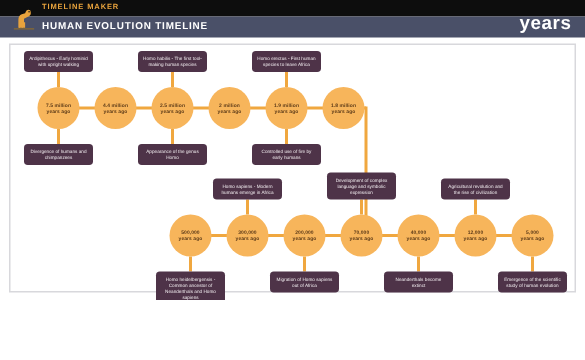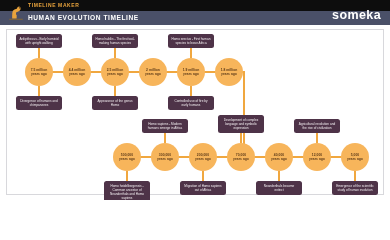--- a/index.html
+++ b/index.html
@@ -87,21 +87,21 @@
 
   <svg class="giraffe-icon" viewBox="0 0 24 24">
     <path d="M7 20 L7 13 Q7 9 10 8 L13 7 Q14 4 16 4 Q18 4 18 6 L18 8 Q17 10 15 10.5 L12 12 L12 20 Z" fill="#e8a33d"></path>
     <circle cx="16.5" cy="5.8" r="0.7" fill="#0d0d0d"></circle>
     <path d="M8 20 L8 15 M10.5 20 L10.5 15 M12.5 20 L12.5 15" stroke="#e8a33d" stroke-width="1" fill="none"></path>
     <path d="M3 21 L21 21" stroke="#8a6a30" stroke-width="1.2"></path>
   </svg>
 
   <div class="brand-title">TIMELINE MAKER</div>
   <div class="doc-title">HUMAN EVOLUTION TIMELINE</div>
-  <div class="someka-logo">someka</div>
+  <div class="someka-logo">years</div>
 
   <div class="canvas">
 
   <div class="conn" style="left: 32px; top: 41.4px; width: 190px; height: 1.2px;"></div>
       <div class="conn" style="left: 222px; top: 41.4px; width: 15px; height: 1.2px;"></div>
       <div class="conn" style="left: 236.4px; top: 41.4px; width: 1.2px; height: 85px;"></div>
       <div class="conn" style="left: 120px; top: 126.4px; width: 117px; height: 1.2px;"></div>
       <div class="conn" style="left: 120px; top: 126.4px; width: 228px; height: 1.2px;"></div>
       <div class="badge" style="left: 18px; top: 28px;">
         <span>7.5 million</span>

